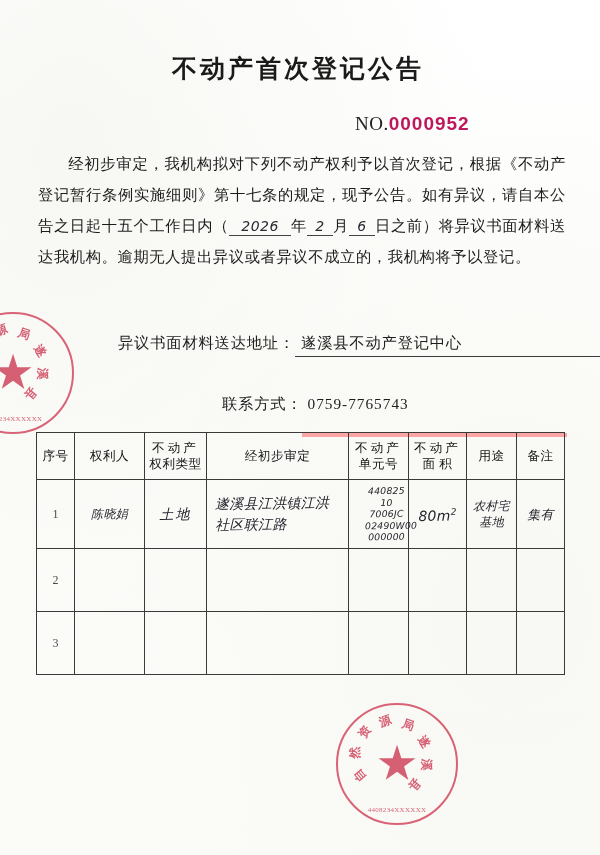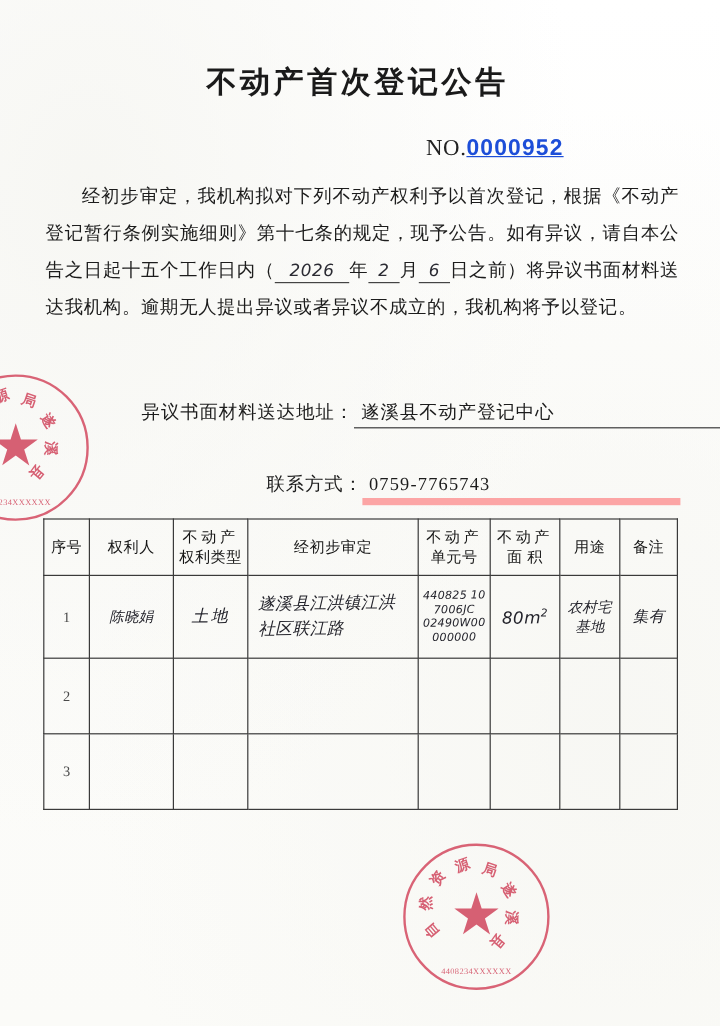--- a/index.html
+++ b/index.html
@@ -43,25 +43,24 @@
     position: absolute;
     top: 113px;
     left: 355px;
     font-family: "Liberation Serif", serif;
     font-size: 19px;
     color: #222;
     letter-spacing: 0.5px;
     white-space: nowrap;
   }
   .docno .num {
-    color: #1d4ed8;
+    color: #be185d;
     font-family: "Liberation Sans", sans-serif;
     font-weight: bold;
     letter-spacing: 1px;
-    text-decoration: underline;
   }
   .body-text {
     position: absolute;
     top: 148px;
     left: 38px;
     width: 528px;
     font-size: 15.3px;
     line-height: 31px;
     color: #1c1c1c;
     text-align: justify;
@@ -106,24 +105,24 @@
     position: absolute;
     top: 379px;
     left: 222px;
     font-size: 15.3px;
     color: #1c1c1c;
     letter-spacing: 0.8px;
     white-space: nowrap;
   }
   .tel-line .fill {
     display: inline-block;
-    border-bottom: 6px solid #fca5a5;
+    border-bottom: 4px solid #fca5a5;
     min-width: 260px;
     padding-left: 5px;
-    padding-bottom: 2px;
+    padding-bottom: 20px;
     font-family: "Liberation Serif", serif;
     letter-spacing: 1px;
     margin-top: 16px;
   }
 
   table.reg {
     position: absolute;
     top: 432px;
     left: 36px;
     width: 528px;
@@ -159,21 +158,21 @@
     font-style: italic;
     color: #24242c;
     letter-spacing: 0.3px;
     line-height: 17px;
     display: block;
     transform: rotate(-0.7deg);
   }
   .hw.name   { font-size: 12px; }
   .hw.type   { font-size: 14px; letter-spacing: 2px; }
   .hw.loc    { font-size: 14px; text-align: left; padding: 0 8px; line-height: 21px; }
-  .hw.unit   { font-size: 9.3px; line-height: 11.5px; letter-spacing: 0.2px; }
+  .hw.unit   { font-size: 9.3px; line-height: 11.5px; letter-spacing: 0.2px; margin-left: 16px; }
   .hw.area   { font-size: 14px; }
   .hw.use    { font-size: 12px; line-height: 16px; }
   .hw.note   { font-size: 13px; }
   .hw.area sup { font-size: 9px; }
 
   .signblock {
     position: absolute;
     top: 730px;
     left: 318px;
     font-size: 13.5px;

